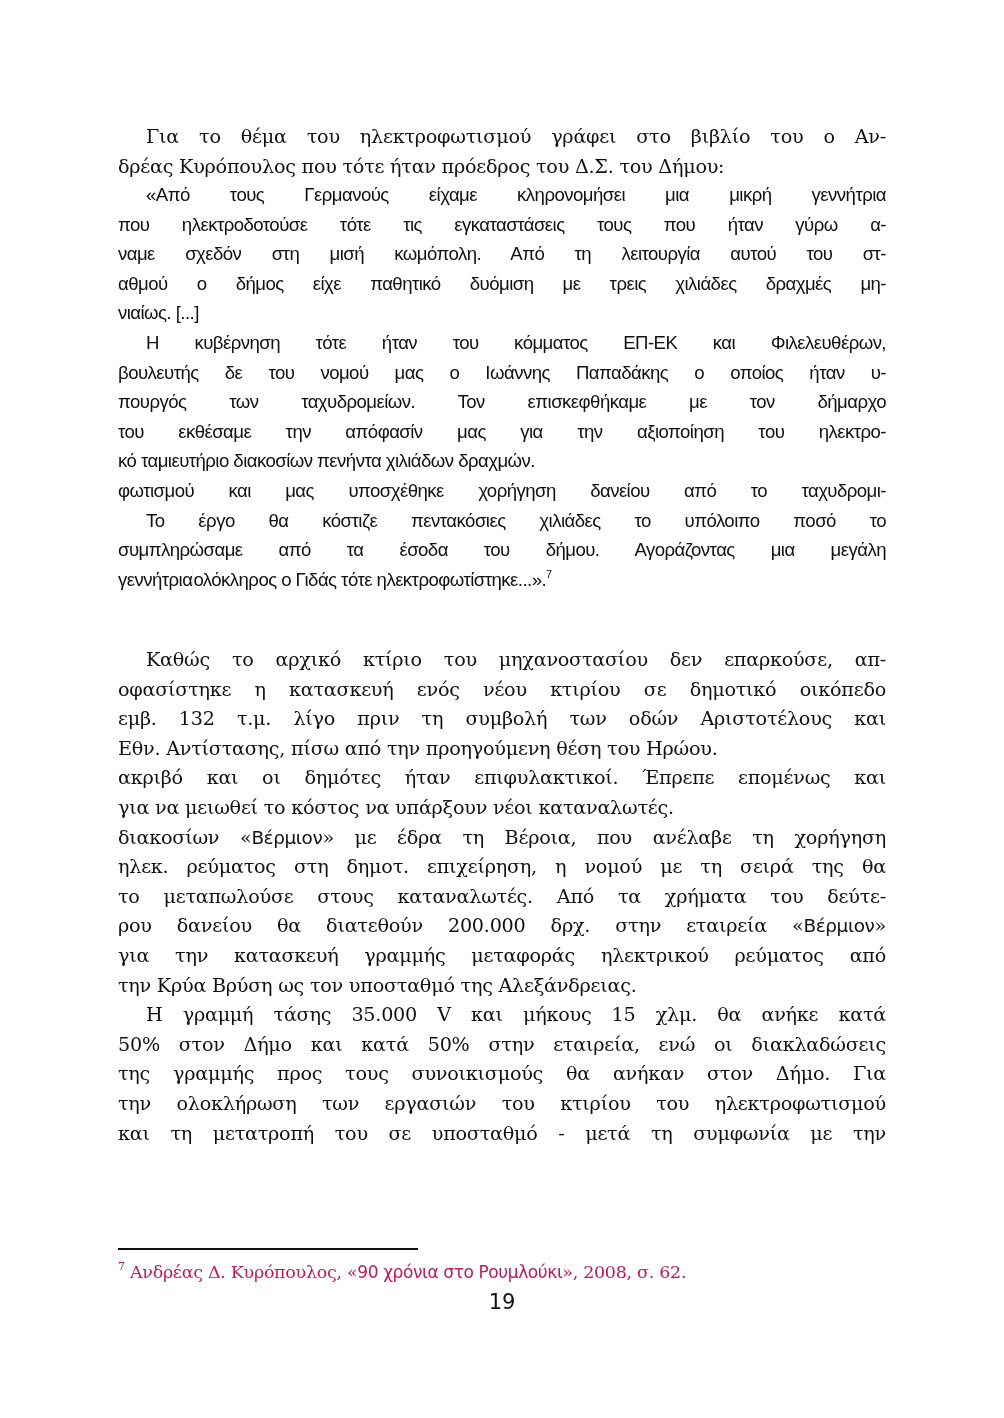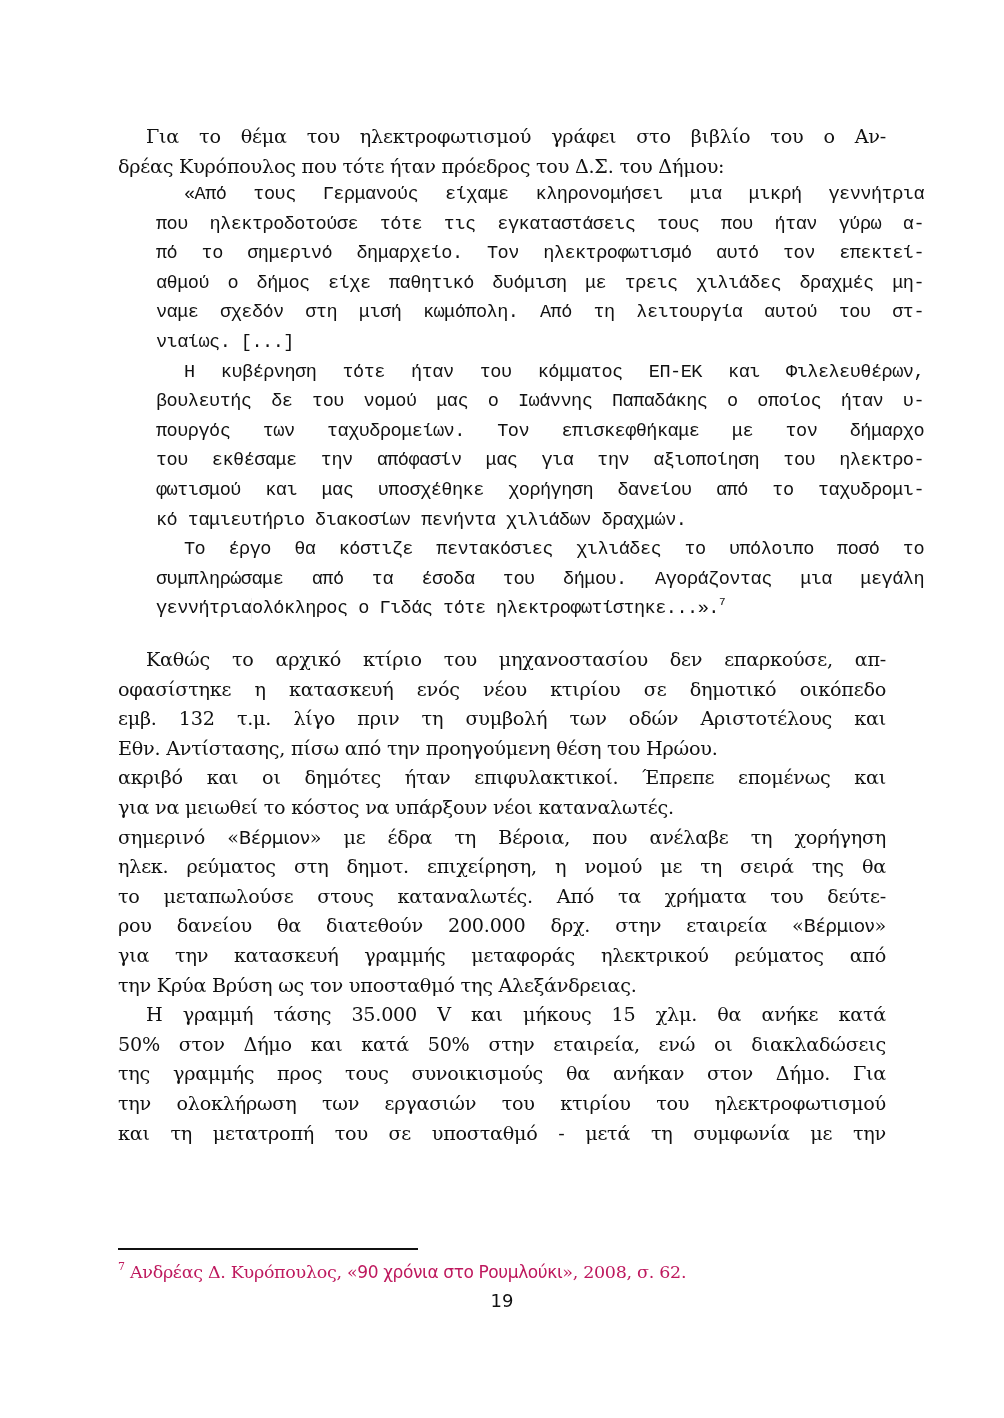--- a/index.html
+++ b/index.html
@@ -6,71 +6,70 @@
   body { width: 1004px; height: 1418px; position: relative; overflow: hidden; }
   .page { position: absolute; left: 0; top: 0; width: 981px; height: 1418px; background: #fff; }
   .text-block { position: absolute; left: 118px; width: 768px; }
   .line {
     height: 29.6px; line-height: 29.6px; white-space: nowrap;
     text-align: justify; text-align-last: justify; color: #111;
   }
   .line.last { text-align-last: left; }
   .line.indent { padding-left: 28px; }
   .serif { font-family: "DejaVu Serif", "Liberation Serif", serif; font-size: 19.2px; letter-spacing: -0.25px; }
-  .sans { font-family: Liberation Mono, monospace; font-size: 18.6px; letter-spacing: -0.55px; margin-left: 38px; }
+  .sans { font-family: Liberation Sans, sans-serif; font-size: 18.6px; letter-spacing: -0.55px; }
   .sans-inline { font-family: "DejaVu Sans", "Liberation Sans", sans-serif; letter-spacing: -0.4px; font-size: 0.96em; }
   sup { font-size: 11px; line-height: 0; vertical-align: 8px; }
   .highlight { background: #ececec; }
   #quote { top: 180px; }
   #intro { top: 122px; }
   #para2 { top: 645px; }
   .footnote-rule { position: absolute; left: 118px; top: 1248px; width: 300px; height: 2px; background: #111; }
   .footnote { position: absolute; left: 118px; top: 1262px; width: 768px; font-family: "DejaVu Serif", "Liberation Serif", serif; font-size: 17.5px; color: #be185d; white-space: nowrap; letter-spacing: -0.3px; }
   .footnote .sans-inline { font-size: 17px; }
-  .page-number { position: absolute; left: 0; width: 1004px; top: 1290px; text-align: center; font-family: "DejaVu Sans", "Liberation Sans", sans-serif; font-size: 18px; color: #111; }
+  .page-number { position: absolute; left: 0; width: 1004px; top: 1290px; text-align: center; font-family: "DejaVu Sans", "Liberation Sans", sans-serif; font-size: 21px; color: #111; }
 </style>
 </head>
 <body>
 
 <div class="page">
 
   <div id="intro" class="text-block serif">
     <div class="line indent">Για το θέμα του ηλεκτροφωτισμού γράφει στο βιβλίο του ο Αν-</div>
     <div class="line last">δρέας Κυρόπουλος που τότε ήταν πρόεδρος του Δ.Σ. του Δήμου:</div>
   </div>
 
   <div id="quote" class="text-block sans">
     <div class="line indent">«Από τους Γερμανούς είχαμε κληρονομήσει μια μικρή γεννήτρια</div>
     <div class="line">που ηλεκτροδοτούσε τότε τις εγκαταστάσεις τους που ήταν γύρω α-</div>
-    <div class="line">πό το σημερινό δημαρχείο. Τον ηλεκτροφωτισμό αυτό τον επεκτεί-</div>
+    <div class="line">ναμε σχεδόν στη μισή κωμόπολη. Από τη λειτουργία αυτού του στ-</div>
     <div class="line">αθμού ο δήμος είχε παθητικό δυόμιση με τρεις χιλιάδες δραχμές μη-</div>
-    <div class="line">ναμε σχεδόν στη μισή κωμόπολη. Από τη λειτουργία αυτού του στ-</div>
     <div class="line last">νιαίως. [...]</div>
     <div class="line indent">Η κυβέρνηση τότε ήταν του κόμματος ΕΠ-ΕΚ και Φιλελευθέρων,</div>
     <div class="line">βουλευτής δε του νομού μας ο Ιωάννης Παπαδάκης ο οποίος ήταν υ-</div>
     <div class="line">πουργός των ταχυδρομείων. Τον επισκεφθήκαμε με τον δήμαρχο</div>
     <div class="line">του εκθέσαμε την απόφασίν μας για την αξιοποίηση του ηλεκτρο-</div>
+    <div class="line last">κό ταμιευτήριο διακοσίων πενήντα χιλιάδων δραχμών.</div>
     <div class="line">φωτισμού και μας υποσχέθηκε χορήγηση δανείου από το ταχυδρομι-</div>
-    <div class="line last">κό ταμιευτήριο διακοσίων πενήντα χιλιάδων δραχμών.</div>
     <div class="line indent">Το έργο θα κόστιζε πεντακόσιες χιλιάδες το υπόλοιπο ποσό το</div>
     <div class="line">συμπληρώσαμε από τα έσοδα του δήμου. Αγοράζοντας μια μεγάλη</div>
     <div class="line last">
       <span>γεννήτρια</span><span class="highlight"> </span><span>ολόκληρος ο Γιδάς τότε ηλεκτροφωτίστηκε...».</span><sup>7</sup>
     </div>
   </div>
 
   <div id="para2" class="text-block serif">
     <div class="line indent">Καθώς το αρχικό κτίριο του μηχανοστασίου δεν επαρκούσε, απ-</div>
     <div class="line">οφασίστηκε η κατασκευή ενός νέου κτιρίου σε δημοτικό οικόπεδο</div>
     <div class="line">εμβ. 132 τ.μ. λίγο πριν τη συμβολή των οδών Αριστοτέλους και</div>
     <div class="line last">Εθν. Αντίστασης, πίσω από την προηγούμενη θέση του Ηρώου.</div>
     <div class="line">ακριβό και οι δημότες ήταν επιφυλακτικοί. Έπρεπε επομένως και</div>
     <div class="line last">για να μειωθεί το κόστος να υπάρξουν νέοι καταναλωτές.</div>
     <div class="line">
-      <span>σημερινό «</span><span class="sans-inline">Βέρμιον</span><span>» με έδρα τη Βέροια, που ανέλαβε τη χορήγηση</span>
+      <span>διακοσίων «</span><span class="sans-inline">Βέρμιον</span><span>» με έδρα τη Βέροια, που ανέλαβε τη χορήγηση</span>
     </div>
     <div class="line">ηλεκ. ρεύματος στη δημοτ. επιχείρηση, η νομού με τη σειρά της θα</div>
     <div class="line">το μεταπωλούσε στους καταναλωτές. Από τα χρήματα του δεύτε-</div>
     <div class="line">
       <span>ρου δανείου θα διατεθούν 200.000 δρχ. στην εταιρεία «</span><span class="sans-inline">Βέρμιον</span><span>»</span>
     </div>
     <div class="line">για την κατασκευή γραμμής μεταφοράς ηλεκτρικού ρεύματος από</div>
     <div class="line last">την Κρύα Βρύση ως τον υποσταθμό της Αλεξάνδρειας.</div>
     <div class="line indent">Η γραμμή τάσης 35.000 V και μήκους 15 χλμ. θα ανήκε κατά</div>
     <div class="line">50% στον Δήμο και κατά 50% στην εταιρεία, ενώ οι διακλαδώσεις</div>

